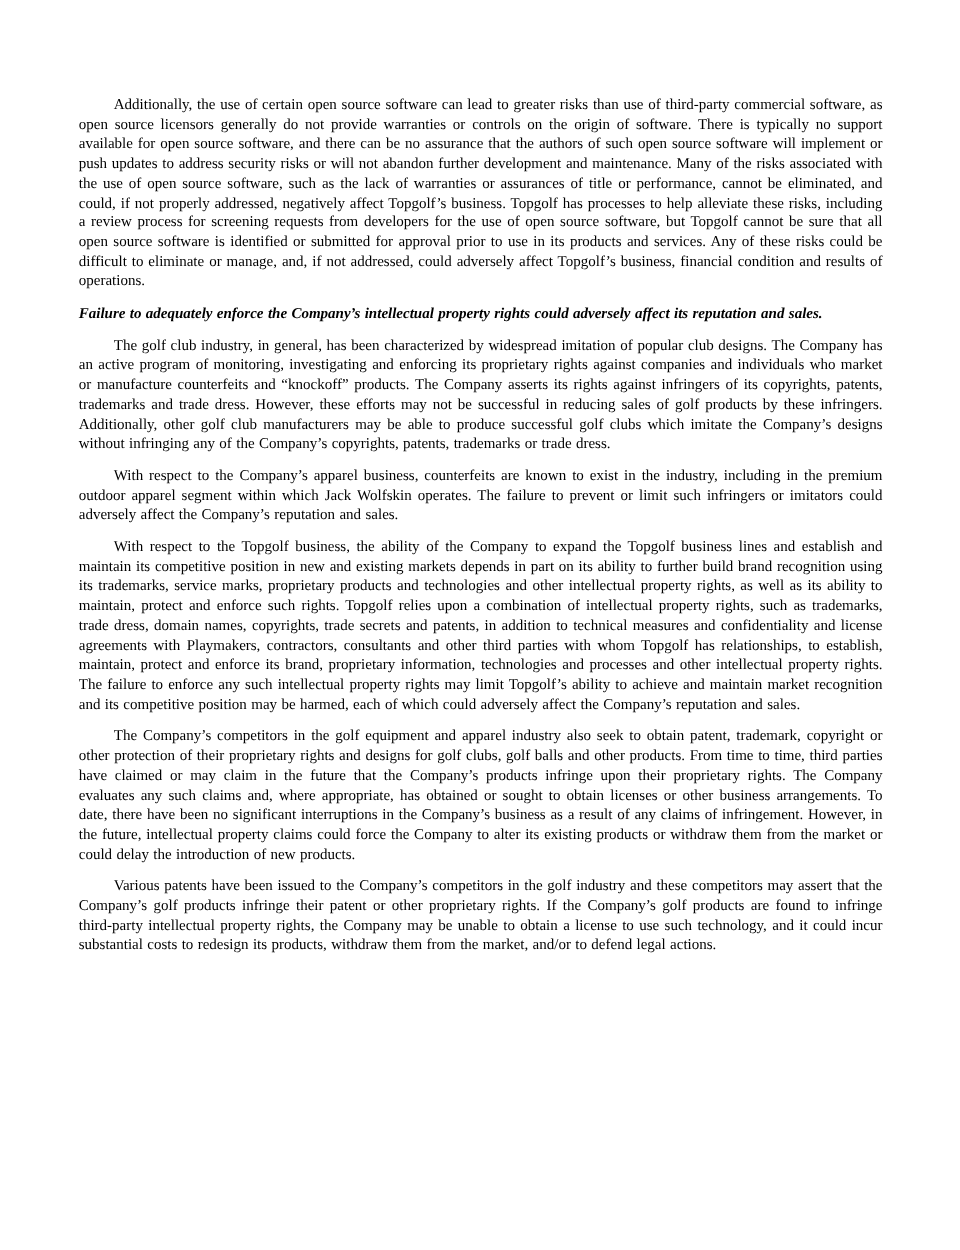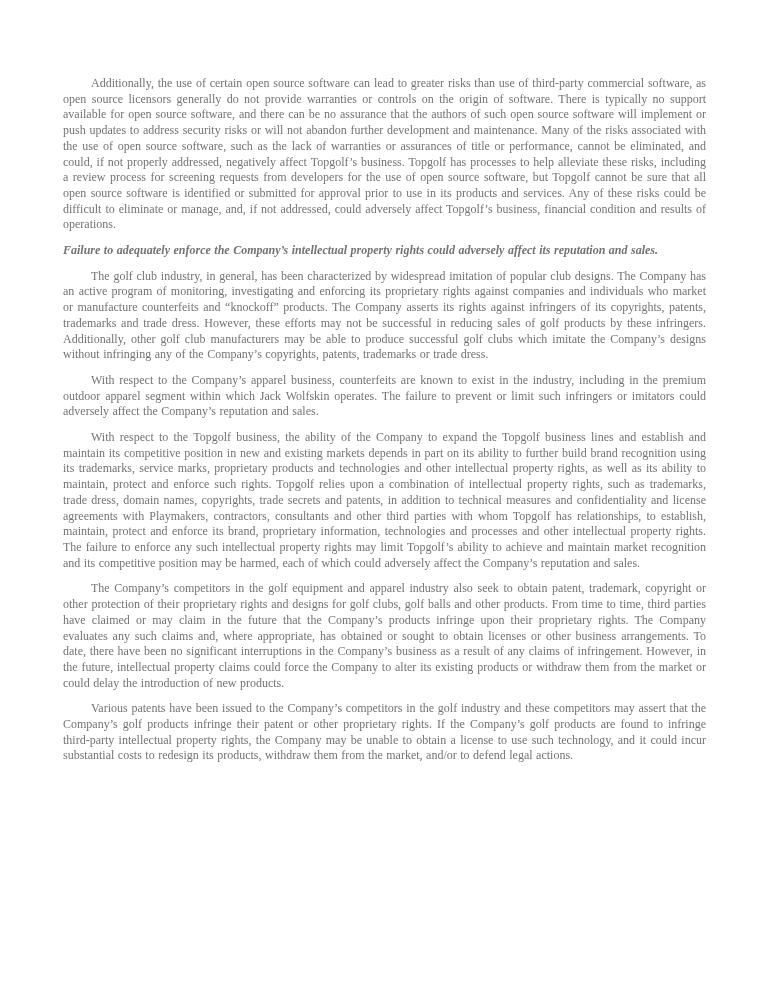--- a/index.html
+++ b/index.html
@@ -6,21 +6,21 @@
     margin: 0;
     padding: 0;
     background: #ffffff;
   }
   .page {
     position: relative;
     width: 768px;
     height: 824px;
     background: #ffffff;
     overflow: hidden;
-    color: #737373;
+    color: #000000;
     font-family: "Liberation Serif", "DejaVu Serif", serif;
   }
   .content {
     position: absolute;
     left: 63px;
     top: 76px;
     width: 643px;
   }
   .para {
     margin: 0 0 10px 0;

